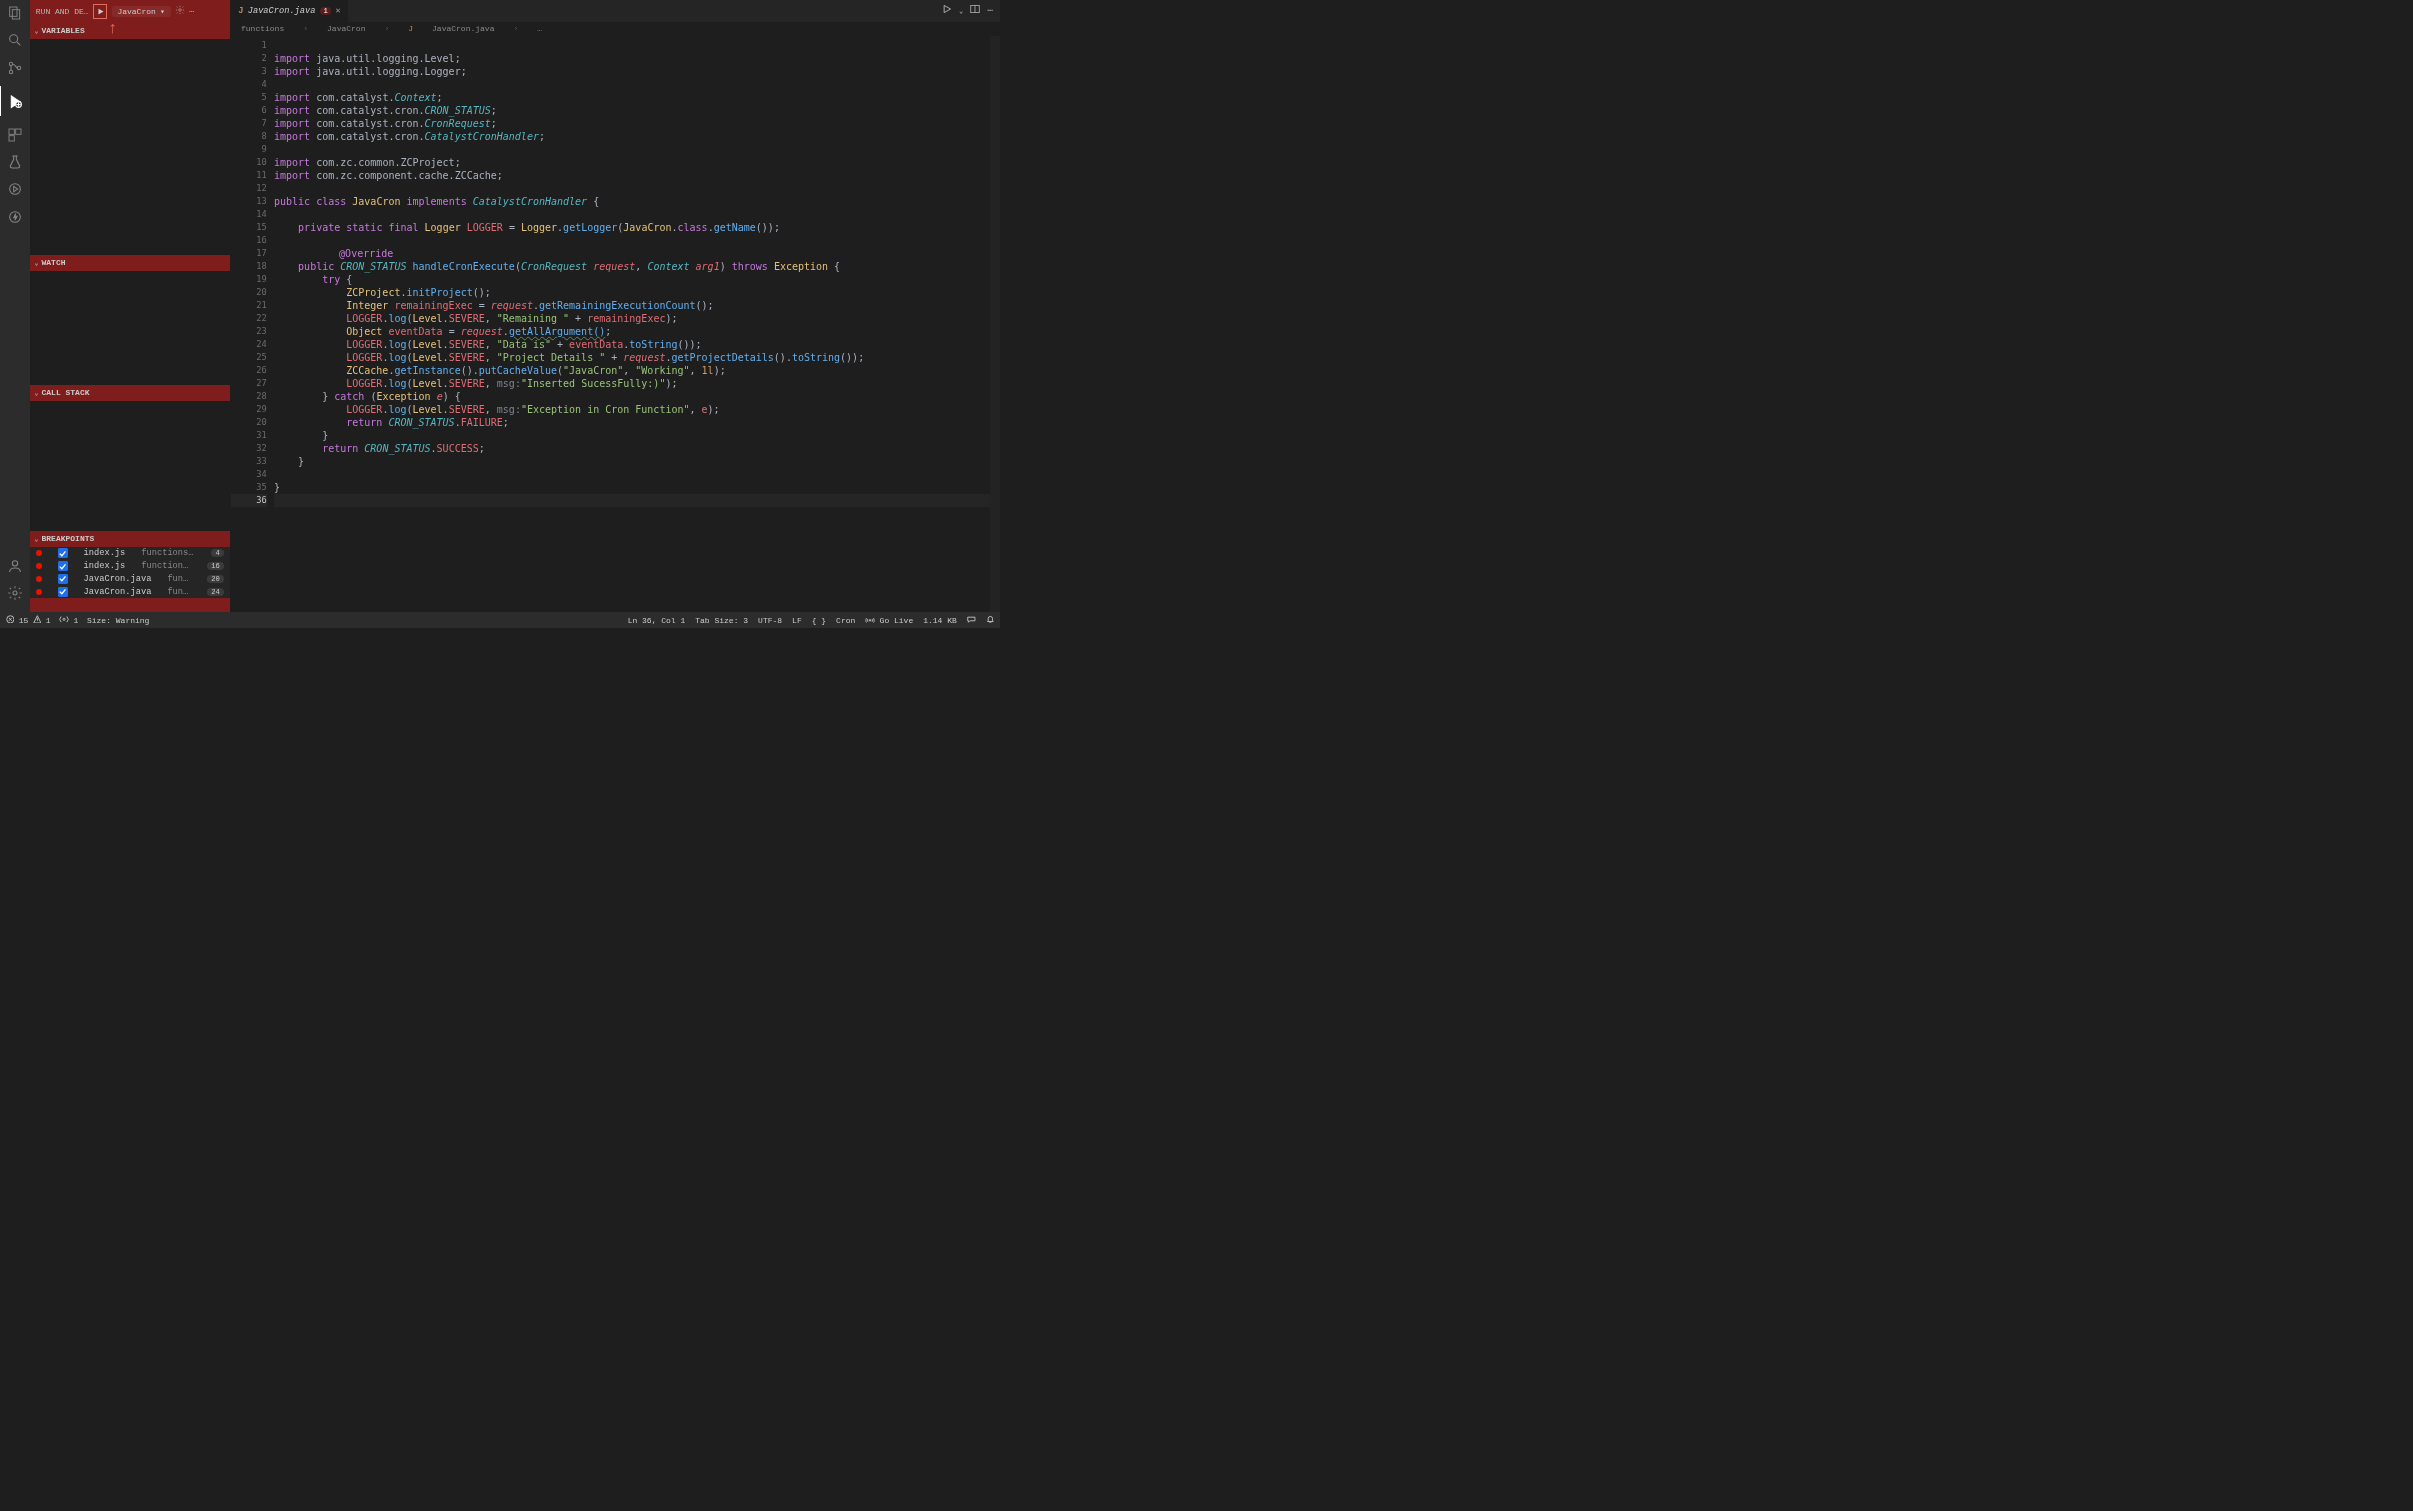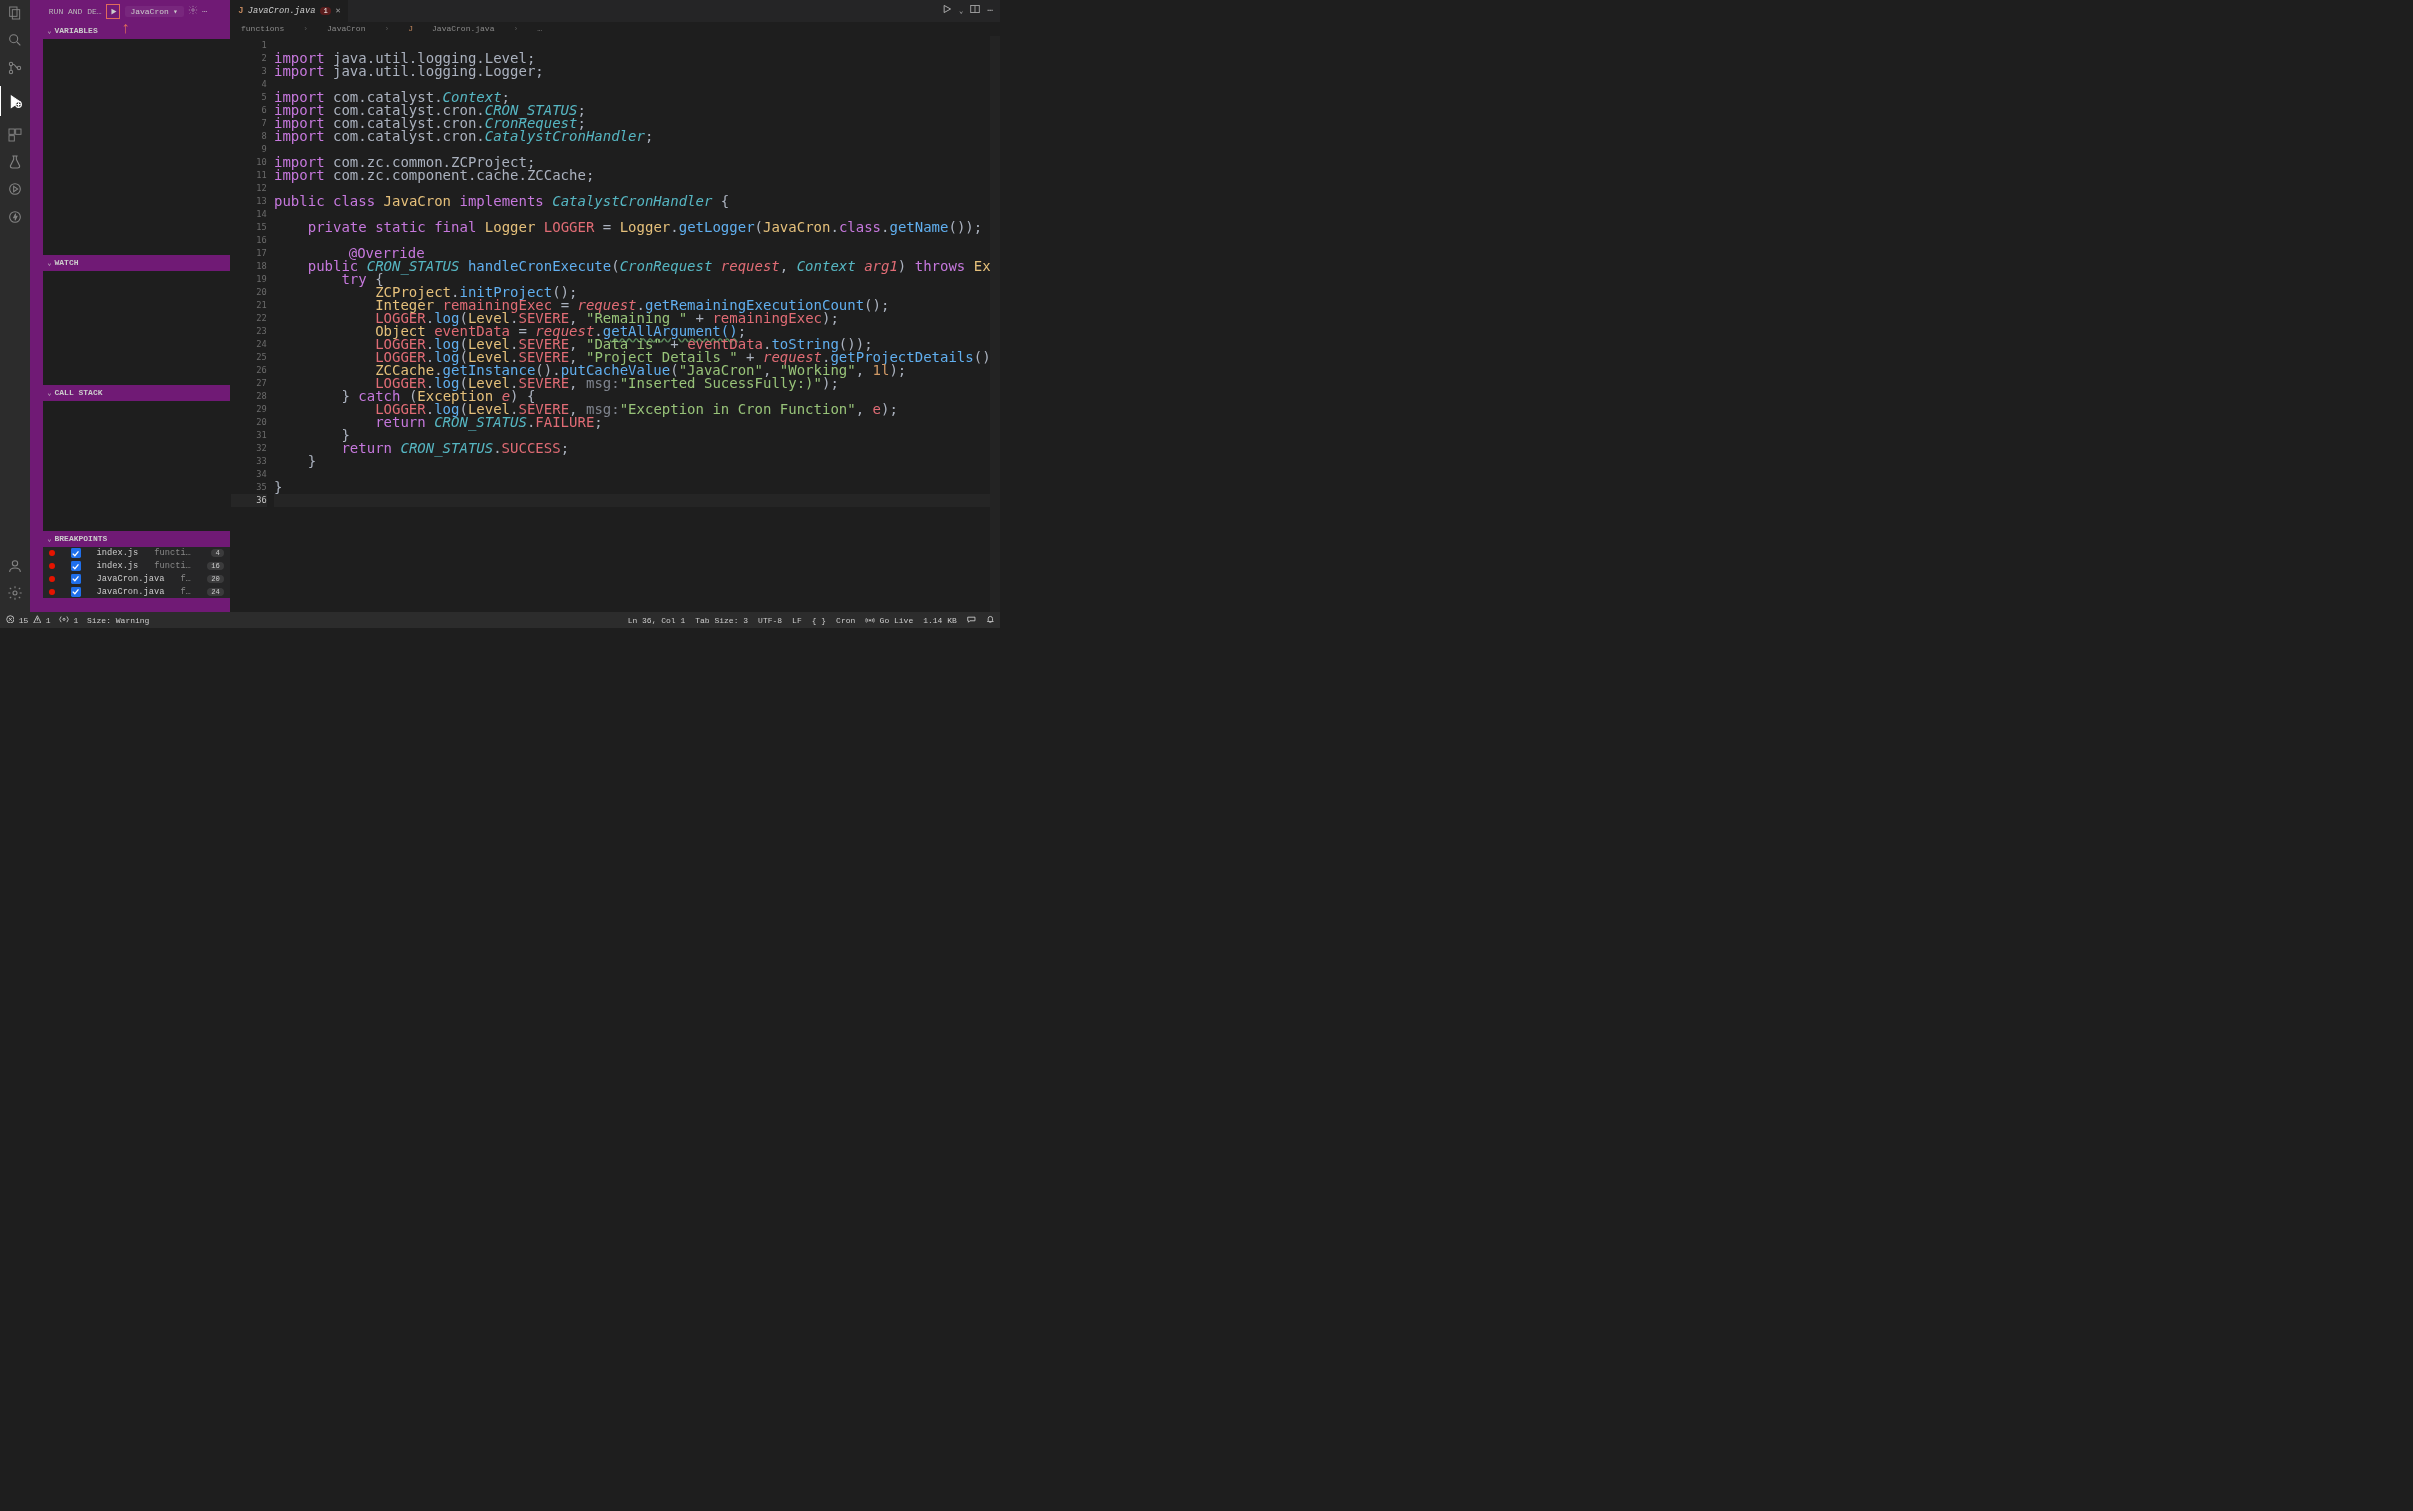--- a/index.html
+++ b/index.html
@@ -28,24 +28,23 @@
     .activity-icon {
       width: 17.3px; height: 17.3px;
       opacity: 0.55;
       display:flex; justify-content:center; align-items:center;
     }
     .activity-icon.active { opacity:1; border-left:1.4px solid #fff; width:30px; height:30px;}
     .activity-bottom { display:flex; flex-direction:column; gap:10px; padding-bottom:10px; align-items:center;}
     
     .sidebar {
       width: 201px;
-      background: #701a75;
+      background: #7f1d1d;
       display:flex; flex-direction:column;
       border-right:0.7px solid #1e1e1e;
-      padding-left:13px;
     }
     .sidebar-header {
       display:flex; align-items:center;
       padding: 4.3px 5.8px;
       font-size:8px;
       gap:4.3px;
     }
     .run-label { color:#bbb; flex-shrink:0; }
     .play-box {
       width:14.4px;height:14.4px;border:1.4px solid #e06c5b;display:flex;justify-content:center;align-items:center;
@@ -100,21 +99,21 @@
     .gutter {
       width:43px; text-align:right; padding-right:7.2px;
       color:#6b6b6b; font-family:"SF Mono",Menlo,Monaco,monospace; font-size:8.7px;
       padding-top:2.9px; line-height:13px;
       background:#1e1e1e;
       position:relative;
     }
     .gutter .ln { height:13px; position:relative;}
     .gutter .ln.cur { color:#c7c7c7; background:rgba(255,255,255,0.04);}
     .code {
-      flex:1; font-family:"SF Mono",Menlo,Monaco,monospace; font-size:14px;
+      flex:1; font-family:"SF Mono",Menlo,Monaco,monospace; font-size:10px;
       line-height:13px; padding-top:2.9px; white-space:pre; overflow:hidden;
     }
     .code .line{height:13px;}
     .code .line.cur{background:rgba(255,255,255,0.03);}
     
     .kw{color:#c678dd;} 
     .imp{color:#c678dd;}
     .pkg{color:#abb2bf;}
     .type{color:#56b6c2;font-style:italic;}
     .cls{color:#e5c07b;}

